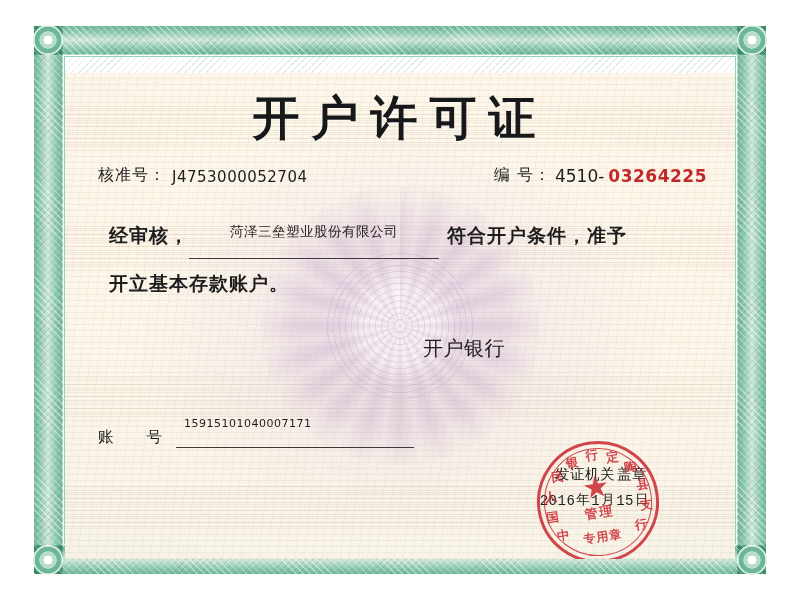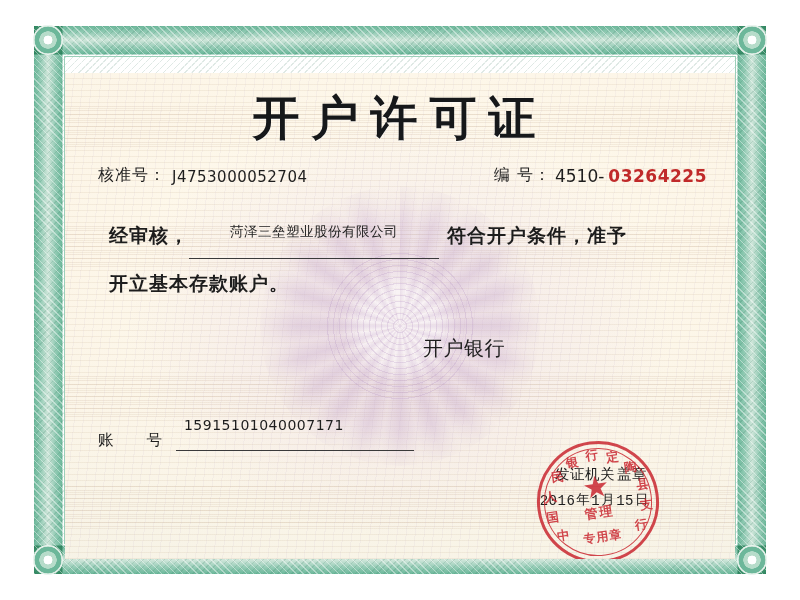--- a/index.html
+++ b/index.html
@@ -206,21 +206,21 @@
     border-bottom: 1px solid #3a3a3a;
     padding: 0 4px 1px 6px;
     text-align: left;
   }
 
   #account-row {
     position: absolute; left: 33px; top: 344px;
     display: flex; align-items: flex-end;
   }
   #account-label { font-size: 15.5px; letter-spacing: 14px; }
-  #account-fill { width: 238px; text-align: left; font-size: 14px; padding-left: 8px; }
+  #account-fill { width: 238px; text-align: left; font-size: 11px; padding-left: 8px; }
 
   #issuer-row {
     position: absolute; right: 88px; top: 392px;
     display: flex; align-items: flex-end; gap: 2px; padding-left: 12px;
   }
   #issuer-label { font-size: 14.5px; letter-spacing: .5px; }
   #issuer-value { font-size: 14.5px; letter-spacing: .5px; }
 
   #date-row {
     position: absolute; right: 86px; top: 418px;

